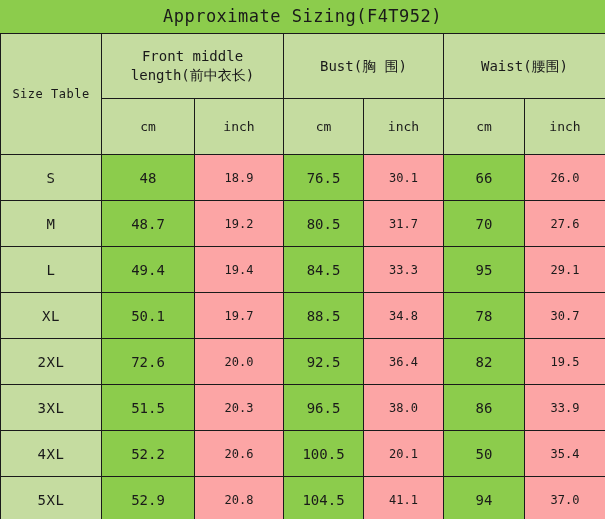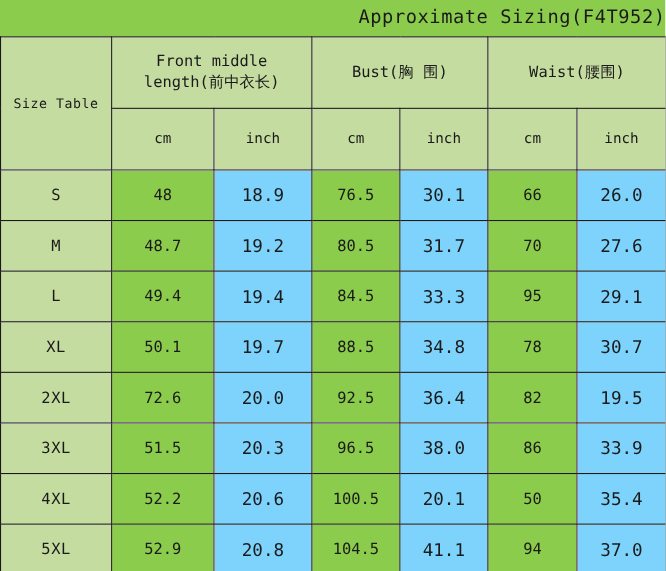--- a/index.html
+++ b/index.html
@@ -25,21 +25,21 @@
 
   
   .title-bar {
     height: 32px;
     background: #8CCC4C;
     color: #1a1a1a;
     font-size: 17px;
     letter-spacing: 0.5px;
     display: flex;
     align-items: center;
-    justify-content: flex-end;
+    justify-content: center;
     flex: 0 0 32px;
     border-bottom: 1px solid #8CCC4C;
   }
 
   
   table.sizing-table {
     border-collapse: collapse;
     width: 605px;
     table-layout: fixed;
     flex: 1 1 auto;
@@ -94,22 +94,22 @@
     font-size: 14px;
     font-weight: bold;
     letter-spacing: 0.5px;
   }
   .cell-cm {
     background: #8CCC4C;
     font-size: 14px;
     margin-top: 36px;
   }
   .cell-inch {
-    background: #7dd3fc;
-    font-size: 16px;
+    background: #fca5a5;
+    font-size: 12px;
   }
 </style>
 </head>
 <body>
 
 <div id="size-chart">
 
   <div class="title-bar">
     <span>Approximate Sizing(F4T952)</span>
   </div>

